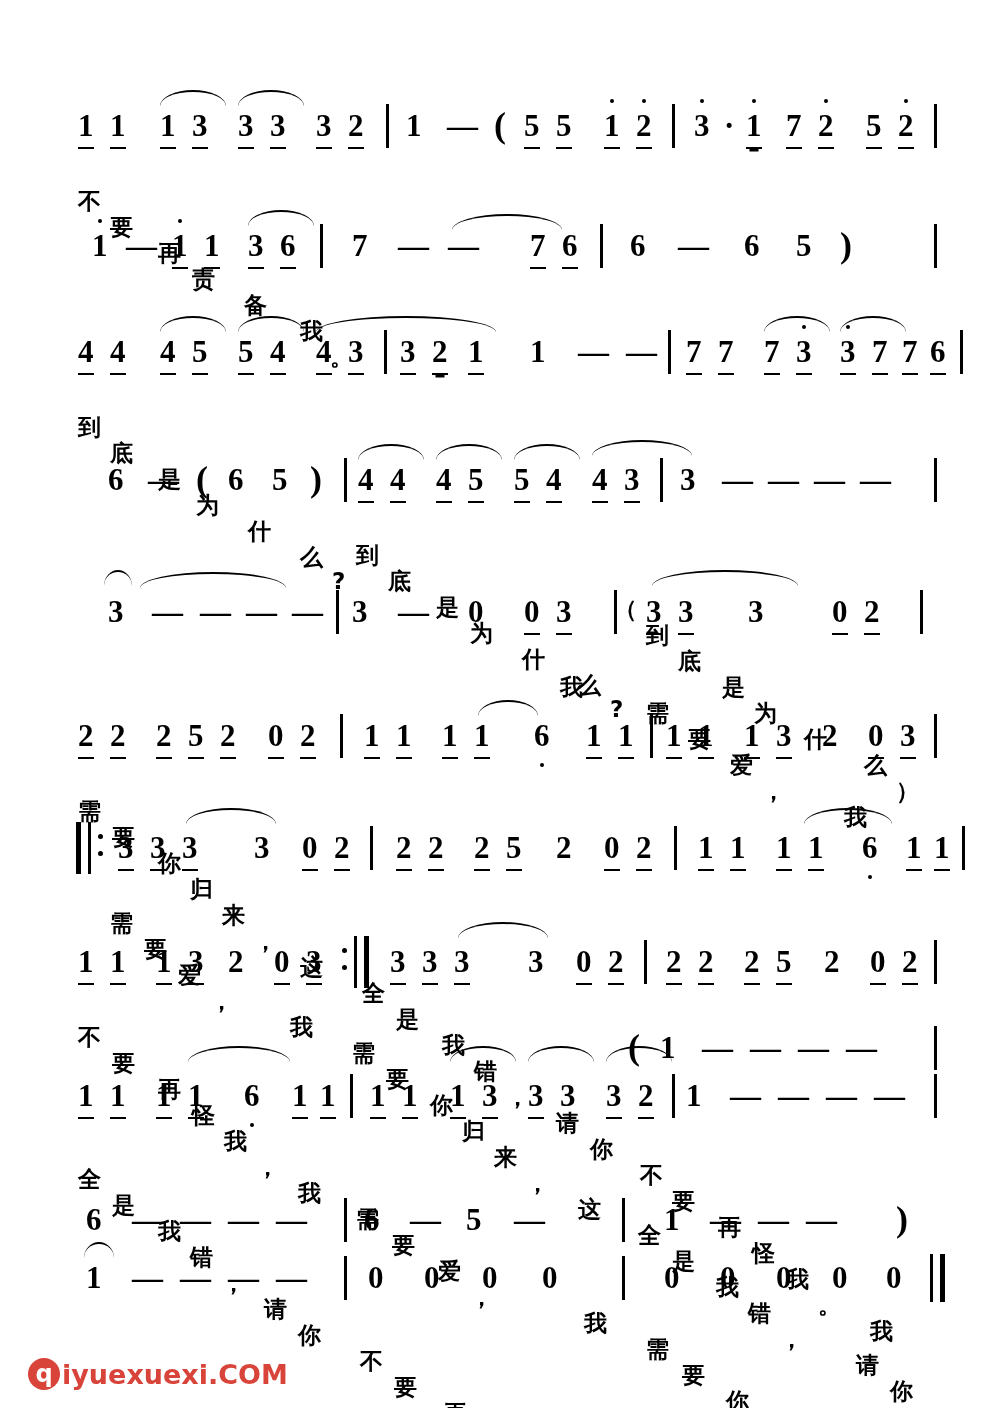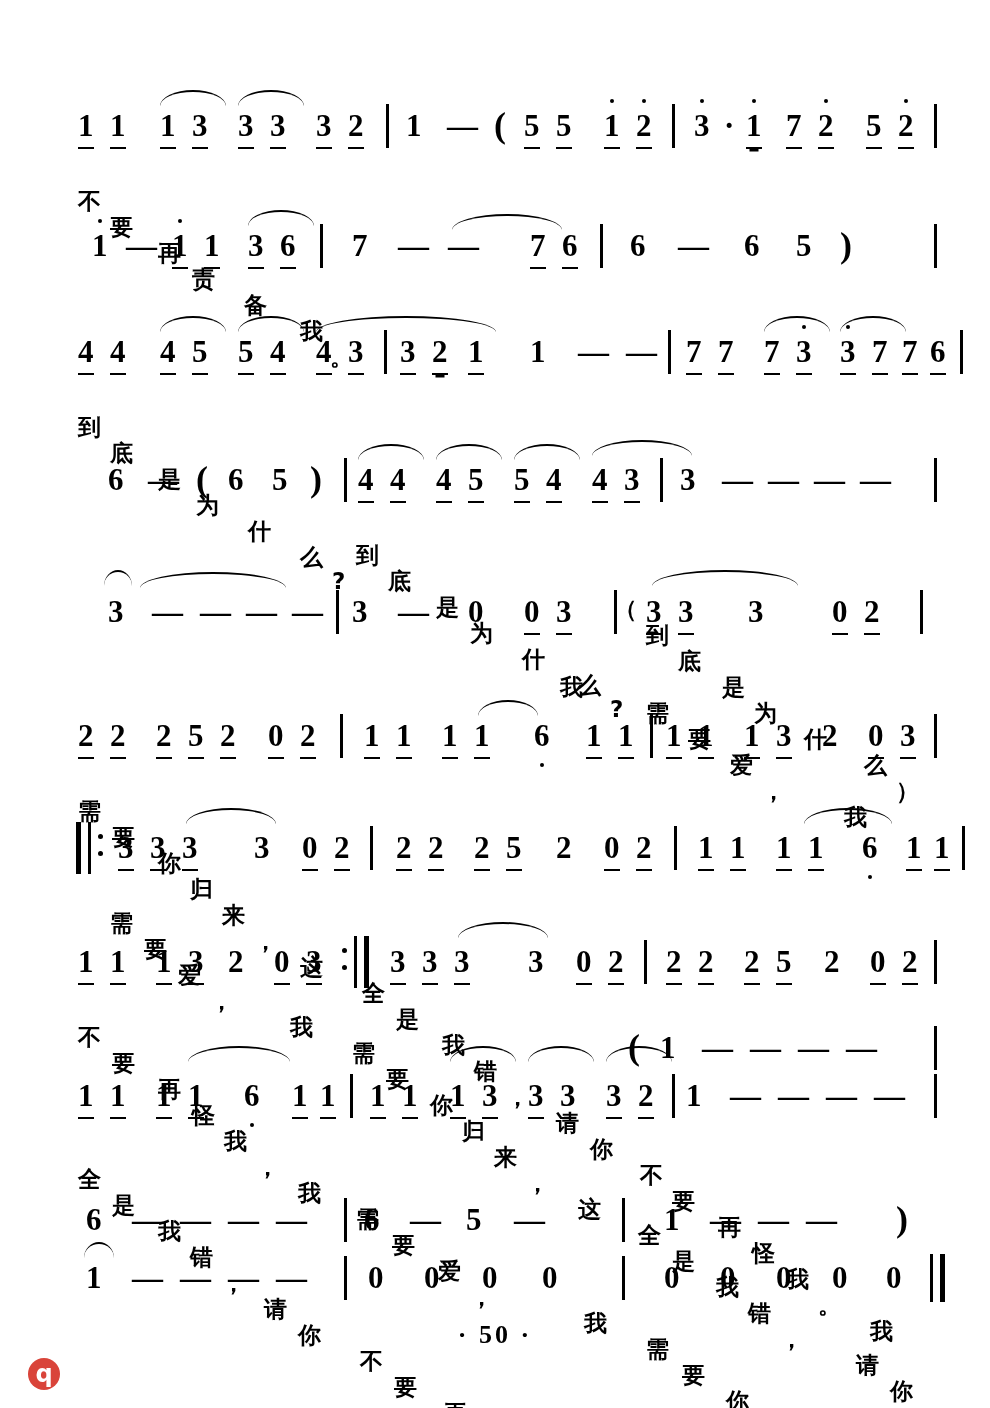--- a/index.html
+++ b/index.html
@@ -614,19 +614,19 @@
       <span class="tok" style="left:720px; top:12px;">0</span>
       <span class="tok" style="left:776px; top:12px;">0</span>
       <span class="tok" style="left:832px; top:12px;">0</span>
       <span class="tok" style="left:886px; top:12px;">0</span>
       <span class="bar" style="left:930px; top:6px; height:48px;"></span>
       <span class="barthick" style="left:940px; top:6px; height:48px;"></span>
     </div>
     <div class="lyrics"></div>
   </div>
 
-  <div class="footer-pagenum" style="top:1320px;">· 50 ·</div>
 
   <div class="watermark">
     <span class="wm-q">q</span>
+    <span>iyuexuexi.COM</span>
   </div>
 
 </div>
 
 </body></html>

